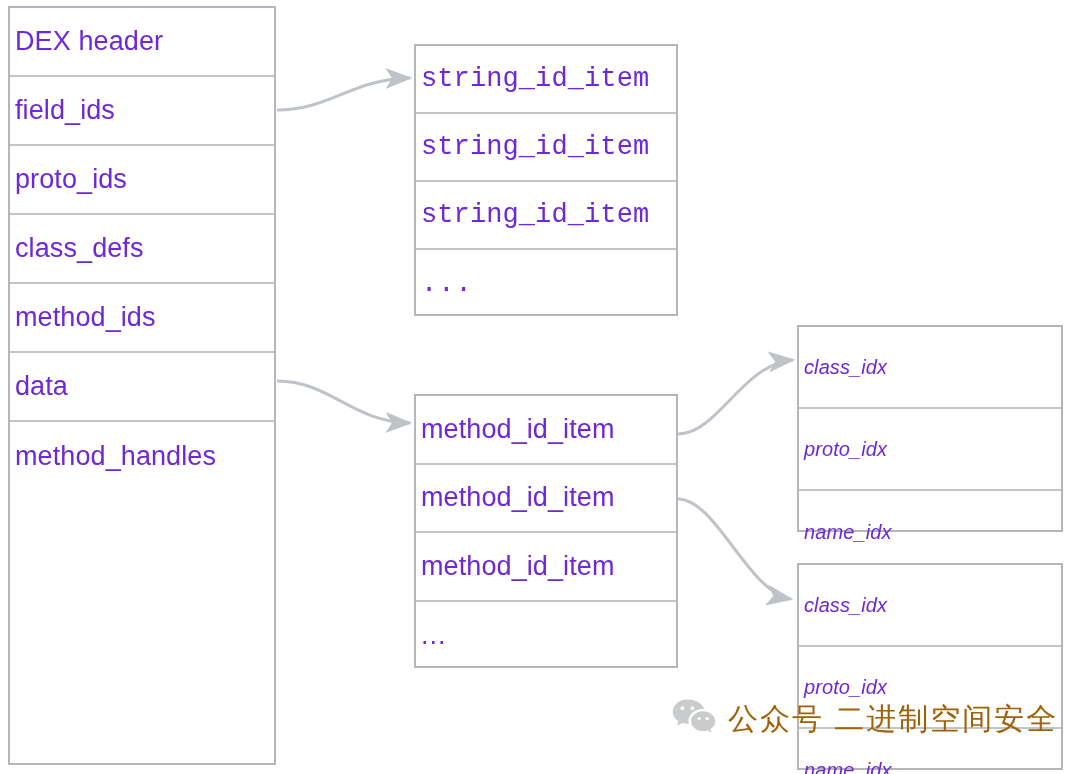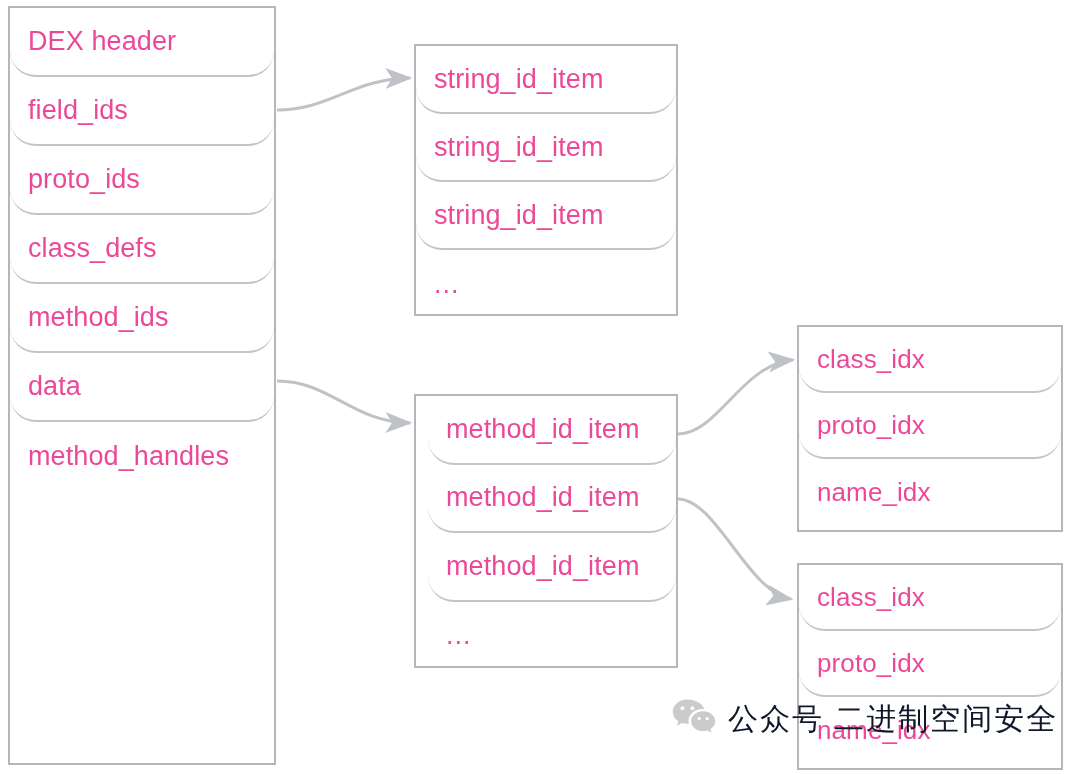--- a/index.html
+++ b/index.html
@@ -22,27 +22,26 @@
     position: absolute;
     box-sizing: border-box;
     border: 2px solid #b3b6ba;
     background: #ffffff;
   }
   .row {
     box-sizing: border-box;
     display: flex;
     align-items: center;
     border-bottom: 2px solid #c2c5c8;
-    padding-left: 18px;
-    color: #ec4899;
+    padding-left: 5px;
+    color: #6d28d9;
     font-size: 27px;
     line-height: 1;
     letter-spacing: 0.1px;
     white-space: nowrap;
-    border-radius: 26px;
   }
   .row:last-child {
     border-bottom: none;
   }
   .row.ellipsis {
     font-size: 27px;
     letter-spacing: 1px;
   }
 
   
@@ -53,41 +52,42 @@
     height: 759px;
   }
   #dex-structure-box .row { height: 69px; }
 
   
   #string-id-list-box {
     left: 414px;
     top: 44px;
     width: 264px;
     height: 272px;
+    font-family: Liberation Mono, monospace;
   }
   #string-id-list-box .row { height: 68px; }
 
   
   #method-id-list-box {
     left: 414px;
     top: 394px;
     width: 264px;
     height: 274px;
   }
-  #method-id-list-box .row { height: 68.5px; margin-left: 12px; }
+  #method-id-list-box .row { height: 68.5px; }
 
   
   .detail-box {
     left: 797px;
     width: 266px;
     height: 207px;
   }
   #method-id-detail-box-1 { top: 325px; }
   #method-id-detail-box-2 { top: 563px; }
-  .detail-box .row { height: 66px; font-size: 26px; }
+  .detail-box .row { height: 82px; font-size: 20px; font-style: italic; }
 
   
   #arrow-layer {
     position: absolute;
     left: 0;
     top: 0;
     width: 1080px;
     height: 774px;
     pointer-events: none;
   }
@@ -99,21 +99,21 @@
     top: 698px;
     display: flex;
     align-items: center;
     gap: 12px;
     color: #c9cbcd;
     font-size: 30px;
     letter-spacing: 2px;
     white-space: nowrap;
     user-select: none;
   }
-  #watermark .wm-text { color: #0f172a; }
+  #watermark .wm-text { color: #a16207; }
 </style>
 </head>
 <body>
 
 <div id="canvas">
 
   <div class="box" id="dex-structure-box">
     <div class="row">DEX header</div>
     <div class="row">field_ids</div>
     <div class="row">proto_ids</div>

